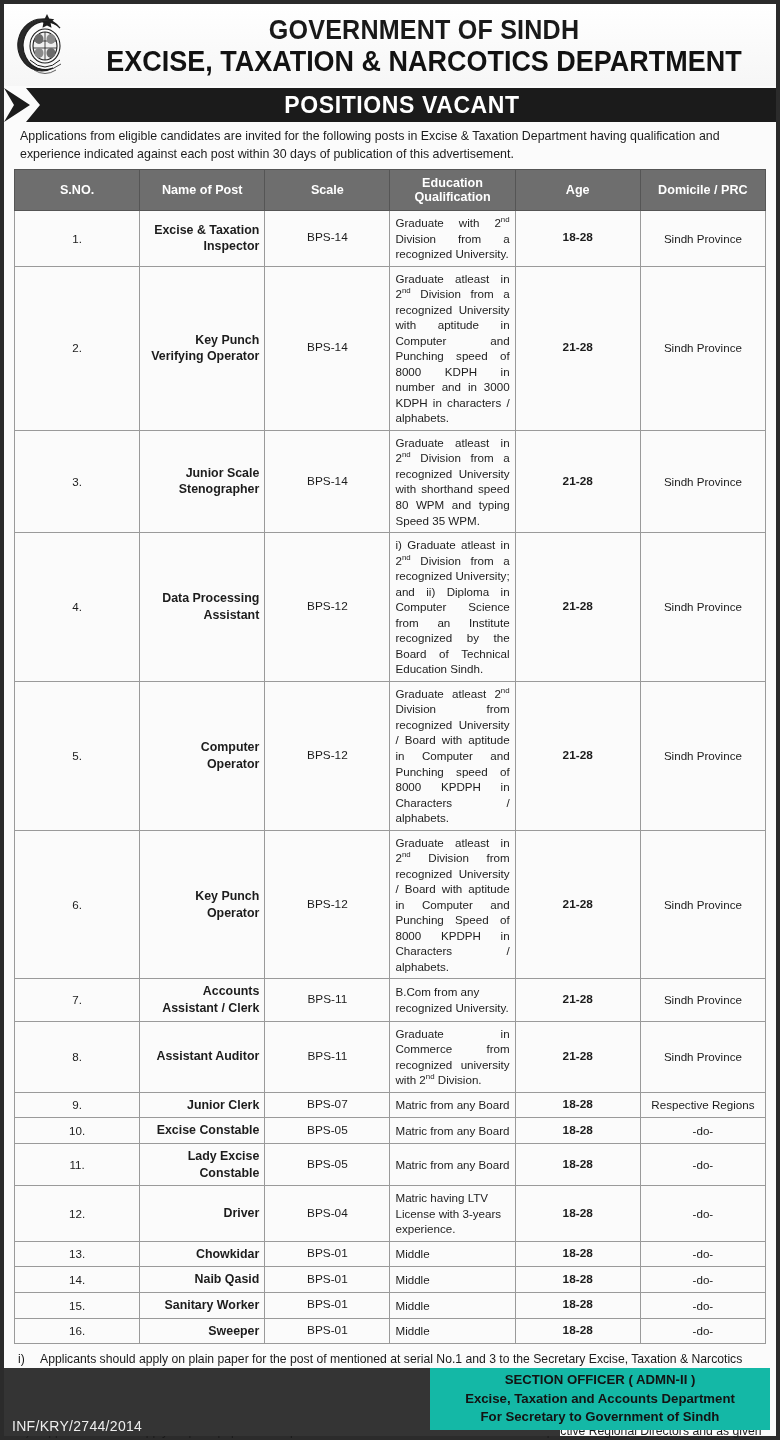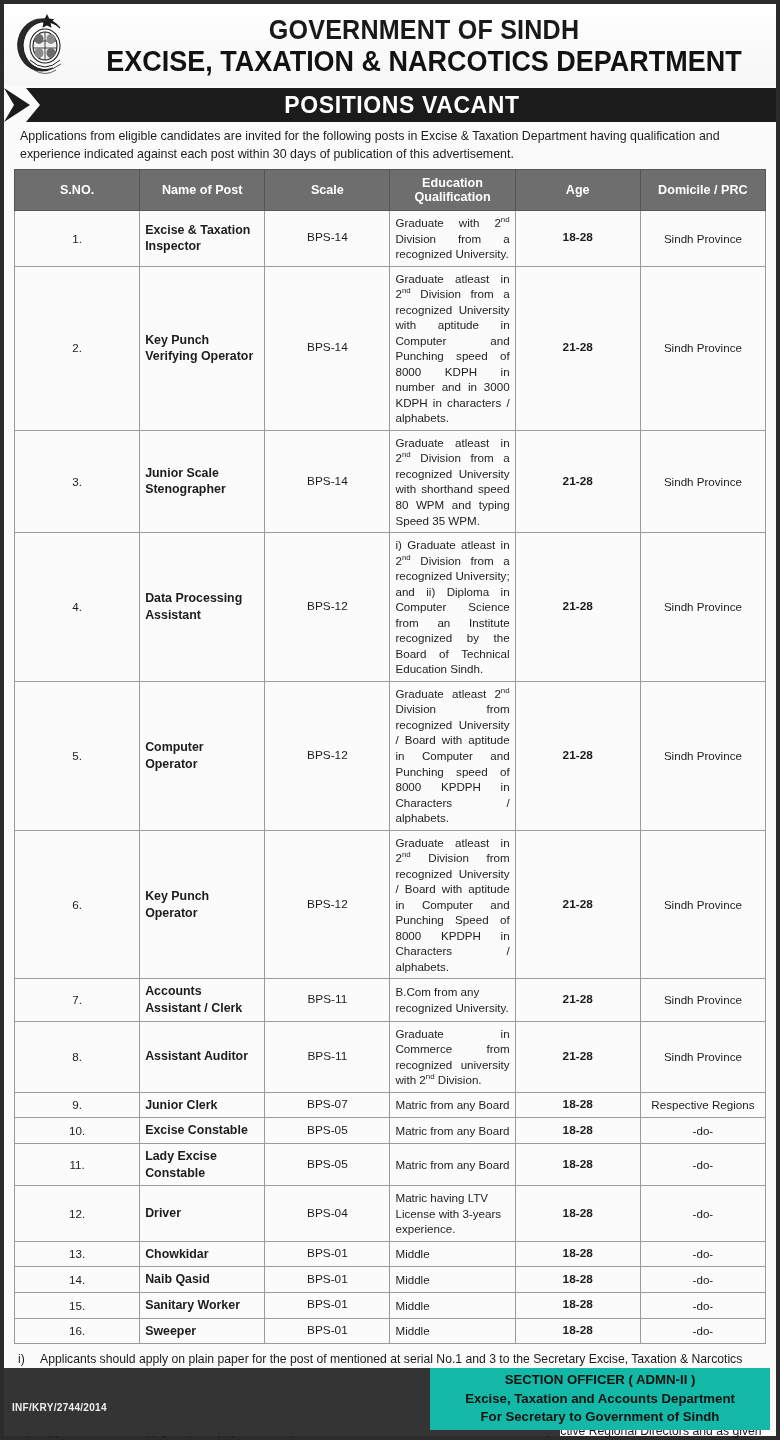--- a/index.html
+++ b/index.html
@@ -120,21 +120,21 @@
     vertical-align: middle;
   }
   table.jobs td {
     border: 1px solid #9a9a9a;
     padding: 4px 5px;
     vertical-align: middle;
     color: #1c1c1c;
     line-height: 1.34;
   }
   td.c-sno { text-align: center; width: 40px; }
-  td.c-post { font-weight: bold; font-size: 12.4px; width: 225px; padding-left: 10px; }
+  td.c-post { font-weight: bold; font-size: 12.4px; width: 225px; padding-left: 10px; text-align: right; }
   td.c-scale { text-align: center; width: 47px; font-size: 11.8px; }
   td.c-edu { text-align: justify; width: 288px; }
   td.c-edu.nj { text-align: left; }
   td.c-age { text-align: center; width: 45px; font-size: 11.8px; font-weight: bold; }
   td.c-dom { text-align: center; width: 113px; font-size: 11.6px; }
   sup { font-size: 0.68em; vertical-align: super; line-height: 0; }
 
   
   .notes {
     padding: 7px 12px 0 14px;
@@ -163,24 +163,24 @@
     position: absolute;
     left: 0;
     top: 0;
     width: 556px;
     height: 68px;
     background: #343434;
   }
   .footer-ref {
     position: absolute;
     left: 8px;
-    bottom: 23px;
+    bottom: 2px;
     color: #eeeeee;
-    font-size: 10px;
-    font-weight: bold;
+    font-size: 14px;
+    font-weight: normal;
     letter-spacing: 0.3px;
   }
   .footer-sign {
     position: absolute;
     right: 6px;
     top: 0px;
     width: 340px;
     height: 62px;
     background: #14b8a6;
     text-align: center;

